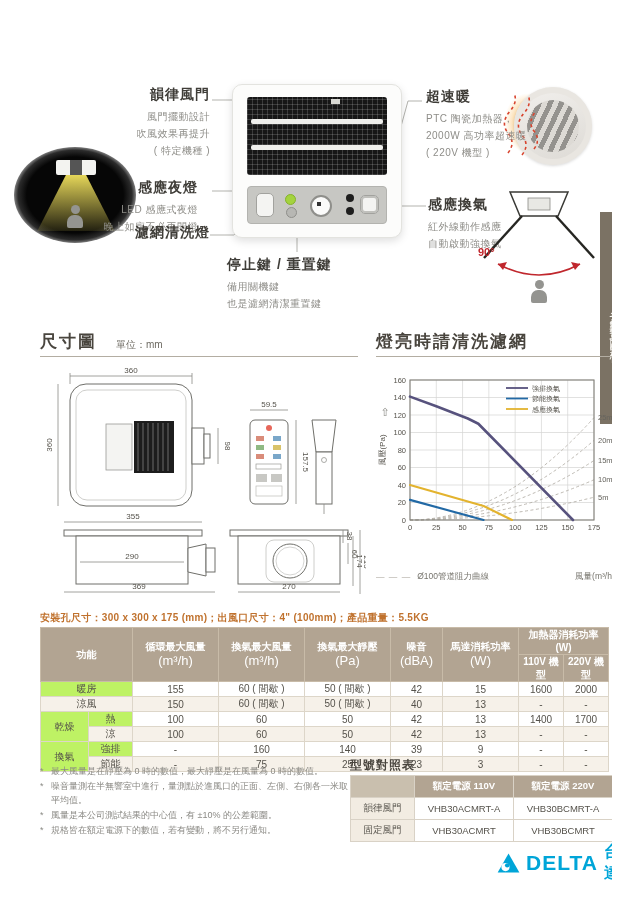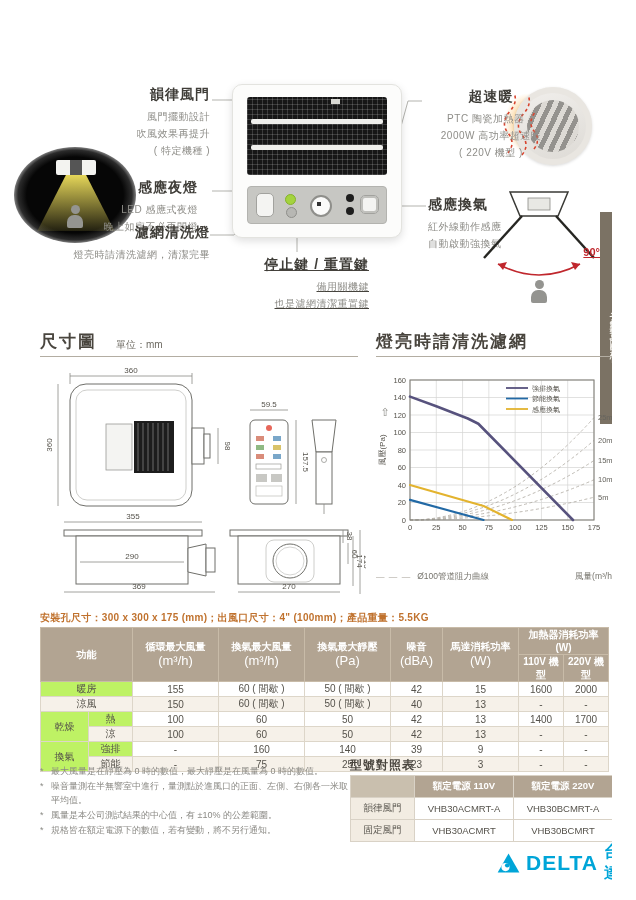--- a/index.html
+++ b/index.html
@@ -5,21 +5,21 @@
   html,body{margin:0;padding:0;background:#fff;}
   #page{position:relative;width:612px;height:900px;background:#fff;overflow:hidden;
         font-family:"Liberation Sans","DejaVu Sans",sans-serif;color:#45423c;border-radius:17px;}
   .abs{position:absolute;}
   svg{font-family:inherit;}
 
   
   .callout{position:absolute;}
   .callout .c-title{font-size:14px;font-weight:bold;color:#3f3d38;letter-spacing:1px;margin-bottom:4px;}
   .callout .c-line{font-size:10px;color:#8e8d88;line-height:1.7;letter-spacing:.5px;}
-  .ra{text-align:right;} .la{text-align:left;} .ca{text-align:right;text-decoration:underline;}
+  .ra{text-align:right;} .la{text-align:left;} .ca{text-align:left;}
 
   
   #product{left:232px;top:84px;width:168px;height:152px;background:#fcfcfb;
            border:1px solid #e3e3df;border-radius:10px;box-shadow:0 3px 8px rgba(0,0,0,.13);}
   #grille{position:absolute;left:14px;top:12px;right:14px;height:78px;background:#161616;border-radius:3px;
           background-image:repeating-linear-gradient(90deg,rgba(255,255,255,.16) 0 1px,transparent 1px 5px),
                            repeating-linear-gradient(0deg,rgba(255,255,255,.16) 0 1px,transparent 1px 5px);}
   .slat{position:absolute;left:4px;right:4px;height:5px;background:#efefec;border-radius:2px;}
   #grille-tab{position:absolute;left:84px;top:2px;width:9px;height:5px;background:#d9d9d4;}
   #panel{position:absolute;left:14px;bottom:13px;right:14px;height:36px;background:#c7c7c3;border-radius:4px;border:1px solid #b3b3af;}
@@ -152,36 +152,35 @@
     </svg>
   </div>
 
   <div class="callout ra" style="left:60px;top:86px;width:150px;">
     <div class="c-title">韻律風門</div>
     <div class="c-line">風門擺動設計</div>
     <div class="c-line">吹風效果再提升</div>
     <div class="c-line">( 特定機種 )</div>
   </div>
 
-  <div class="callout la" style="left:426px;top:88px;width:130px;text-align:center;">
+  <div class="callout la" style="left:426px;top:88px;width:130px;">
     <div class="c-title">超速暖</div>
     <div class="c-line">PTC 陶瓷加熱器，</div>
     <div class="c-line">2000W 高功率超速暖</div>
     <div class="c-line">( 220V 機型 )</div>
   </div>
 
   <div class="callout ra" style="left:48px;top:179px;width:150px;">
     <div class="c-title">感應夜燈</div>
     <div class="c-line">LED 感應式夜燈</div>
     <div class="c-line">晚上如廁不必再開燈</div>
   </div>
 
   <div class="callout ra" style="left:36px;top:224px;width:174px;">
     <div class="c-title">濾網清洗燈</div>
-    <div class="c-line">燈亮時請清洗濾網，清潔完畢</div>
   </div>
 
   <div class="callout ca" style="left:227px;top:256px;width:142px;">
     <div class="c-title">停止鍵 / 重置鍵</div>
     <div class="c-line">備用關機鍵</div>
     <div class="c-line">也是濾網清潔重置鍵</div>
   </div>
 
   <div class="callout la" style="left:428px;top:196px;width:110px;">
     <div class="c-title">感應換氣</div>

